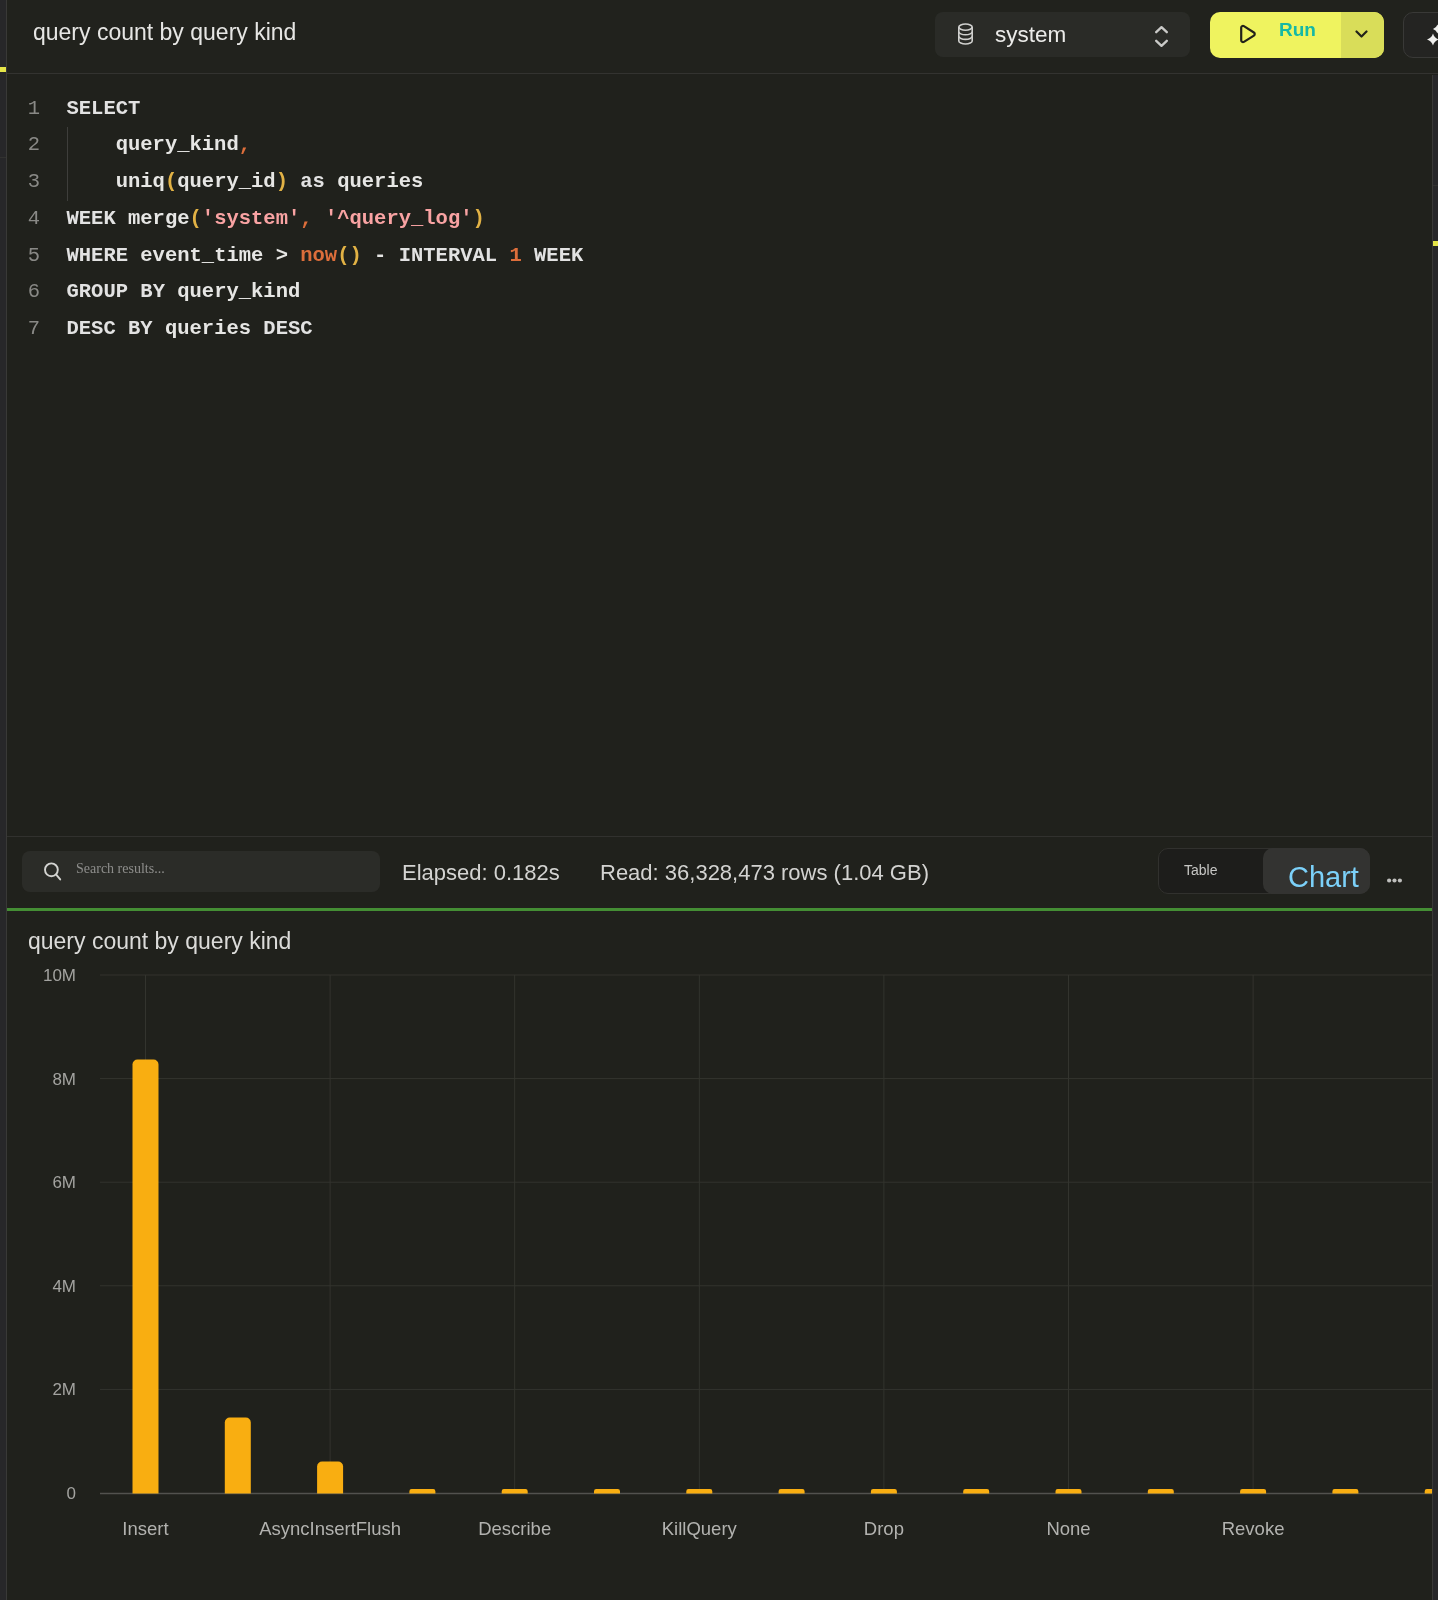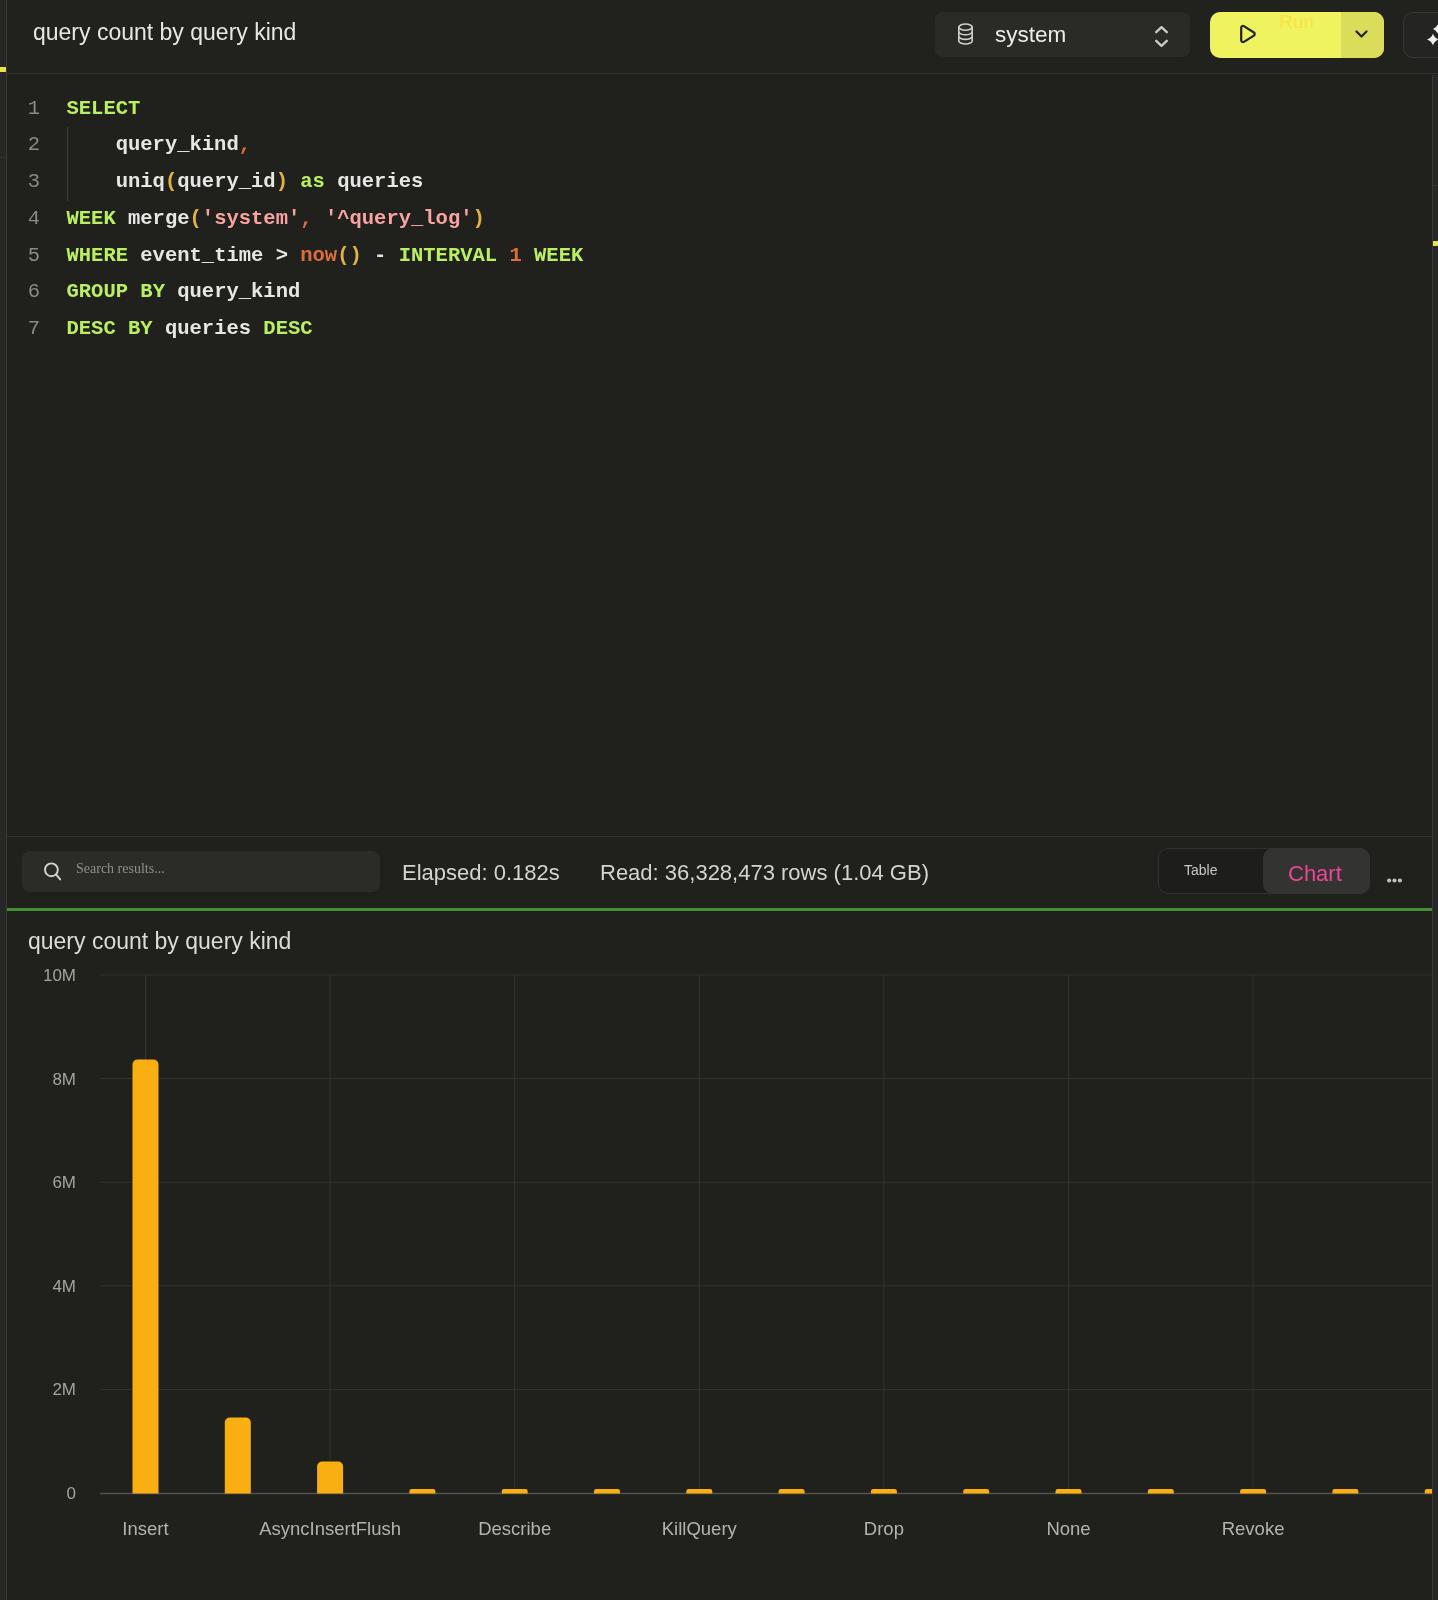--- a/index.html
+++ b/index.html
@@ -30,21 +30,21 @@
     <path d="M1.2 14.8 L6.5 19.8 L11.8 14.8"></path>
   </g>
 </svg>
 
 <div class="abs" style="left:1210px;top:12px;width:174px;height:46px;background:#f2f660;border-radius:10px;overflow:hidden;">
   <div class="abs" style="right:0;top:0;width:43px;height:46px;background:#dce05a;"></div>
 </div>
 <svg class="abs" style="left:1238px;top:24px;" width="18" height="21" viewBox="0 0 18 21">
   <path d="M3.2 3.7 a1.8 1.8 0 0 1 2.7-1.55 l10 6.3 a1.85 1.85 0 0 1 0 3.1 l-10 6.3 a1.8 1.8 0 0 1-2.7-1.55 Z" fill="none" stroke="#20201a" stroke-width="2.2" stroke-linejoin="round"></path>
 </svg>
-<div class="abs" style="left:1279px;top:12px;font-size:19px;line-height:1;font-weight:400;color:#fde047;">Run</div>
+<div class="abs" style="left:1279px;top:20px;font-size:19px;line-height:1;font-weight:700;color:#14b8a6;">Run</div>
 <svg class="abs" style="left:1355px;top:30px;" width="13" height="9" viewBox="0 0 13 9">
   <path d="M1.5 1.5 L6.5 6.5 L11.5 1.5" fill="none" stroke="#20201a" stroke-width="2.2" stroke-linecap="round" stroke-linejoin="round"></path>
 </svg>
 
 <div class="abs" style="left:1403px;top:12px;width:50px;height:46px;background:#252523;border:1px solid #3a3a38;border-radius:10px;box-sizing:border-box;"></div>
 <svg class="abs" style="left:1426px;top:22px;" width="12" height="26" viewBox="0 0 12 26">
   <g fill="#f2f2f0">
     <path d="M11.5 2.5 Q12.6 5.9 16 7 Q12.6 8.1 11.5 11.5 Q10.4 8.1 7 7 Q10.4 5.9 11.5 2.5 Z"></path>
     <path d="M7 11.5 Q8.4 16.1 13 17.5 Q8.4 18.9 7 23.5 Q5.6 18.9 1 17.5 Q5.6 16.1 7 11.5 Z"></path>
   </g>
@@ -55,40 +55,40 @@
 </div>
 <div class="abs" style="left:67px;top:127.3px;width:1px;height:73.6px;background:#3f3f3c;"></div>
 <pre class="abs mono" style="left:66.5px;top:90.5px;margin:0;font-size:20.5px;line-height:36.8px;font-weight:bold;color:#e9e9e7;"><span class="k">SELECT</span>
     query_kind<span class="o">,</span>
     uniq<span class="p">(</span>query_id<span class="p">)</span> <span class="k">as</span> queries
 <span class="k">WEEK</span> merge<span class="p">(</span><span class="s">'system'</span><span class="o">,</span> <span class="s">'^query_log'</span><span class="p">)</span>
 <span class="k">WHERE</span> event_time &gt; <span class="o">now</span><span class="p">()</span> - <span class="k">INTERVAL</span> <span class="o">1</span> <span class="k">WEEK</span>
 <span class="k">GROUP</span> <span class="k">BY</span> query_kind
 <span class="k">DESC</span> <span class="k">BY</span> queries <span class="k">DESC</span></pre>
 <style>
-  .k{color:#bef264;margin-top:16px;}
+  .k{color:#e5e5e5;margin-top:16px;}
   .o{color:#e0703c;}
   .p{color:#e5b546;}
   .s{color:#fca5a5;}
 </style>
 
 <div class="abs" style="left:7px;top:836px;width:1431px;height:1px;background:#32322f;"></div>
 <div class="abs" style="left:22px;top:851px;width:358px;height:41px;background:#2c2d28;border-radius:8px;"></div>
 <svg class="abs" style="left:43px;top:861px;" width="20" height="21" viewBox="0 0 20 21">
   <circle cx="8.4" cy="8.8" r="6.4" fill="none" stroke="#d6d6d4" stroke-width="1.9"></circle>
   <path d="M13.2 13.6 L17.2 18.4" stroke="#d6d6d4" stroke-width="1.9" stroke-linecap="round"></path>
 </svg>
 <div class="abs" style="left:76px;top:862px;font-size:14px;line-height:1;color:#8f8f8d;font-family:Liberation Serif, serif;">Search results...</div>
 <div class="abs" style="left:402px;top:862px;font-size:22px;line-height:1;color:#d6d6d4;">Elapsed: 0.182s</div>
 <div class="abs" style="left:600px;top:862px;font-size:22px;line-height:1;color:#d6d6d4;">Read: 36,328,473 rows (1.04 GB)</div>
 
 <div class="abs" style="left:1158px;top:848px;width:212px;height:46px;background:#1e1e1c;border:1px solid #32322f;border-radius:10px;box-sizing:border-box;"></div>
 <div class="abs" style="left:1263px;top:848px;width:107px;height:46px;background:#343432;border-radius:10px;"></div>
 <div class="abs" style="left:1184px;top:862.5px;font-size:14px;line-height:1;color:#c9c9c7;">Table</div>
-<div class="abs" style="left:1288px;top:862.5px;font-size:22px;line-height:1;color:#ec4899;">Chart</div>
+<div class="abs" style="left:1288px;top:862.5px;font-size:29px;line-height:1;color:#7dd3fc;">Chart</div>
 <div class="abs" style="left:1387px;top:869px;width:15px;height:5px;">
   <svg width="15" height="5" viewBox="0 0 15 5">
     <circle cx="2.1" cy="2.5" r="2.1" fill="#c2c2c0"></circle>
     <circle cx="7.5" cy="2.5" r="2.1" fill="#c2c2c0"></circle>
     <circle cx="12.9" cy="2.5" r="2.1" fill="#c2c2c0"></circle>
   </svg>
 </div>
 
 <div class="abs" style="left:7px;top:908px;width:1425px;height:3px;background:#459035;"></div>
 

